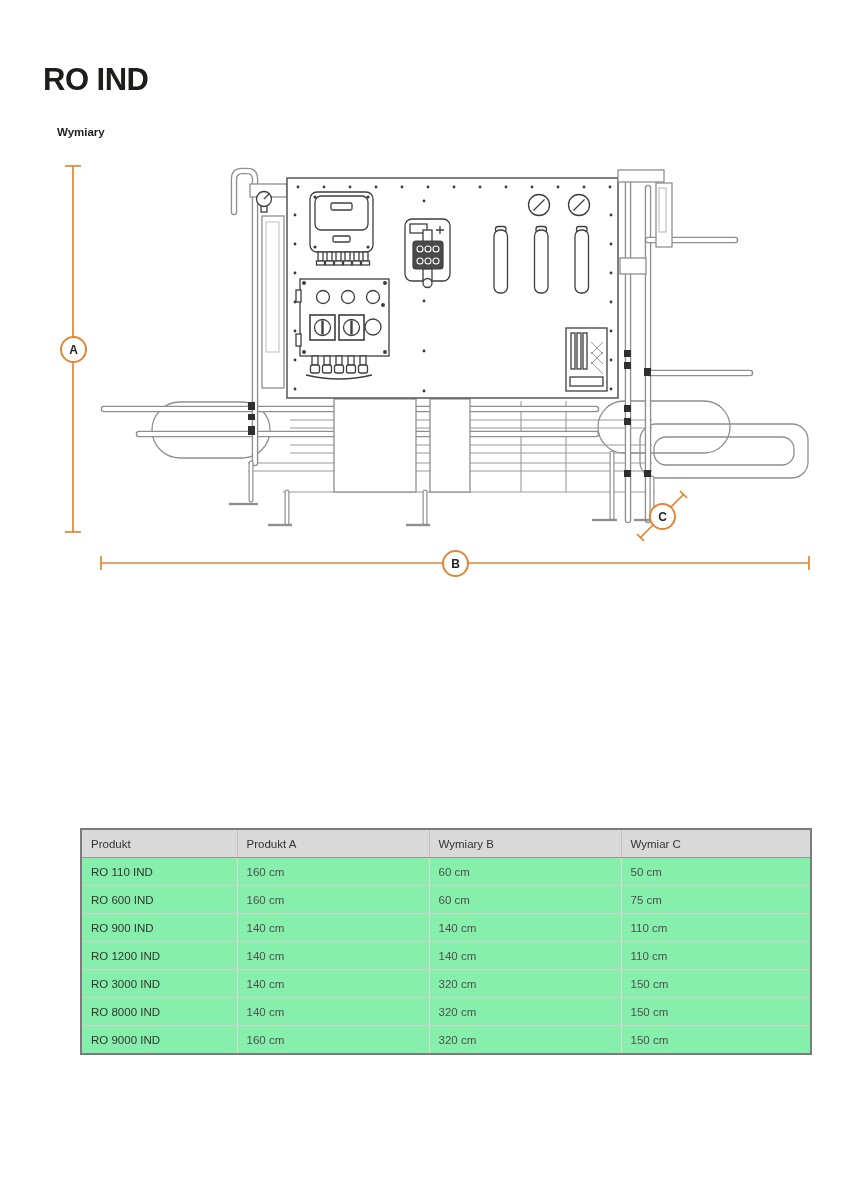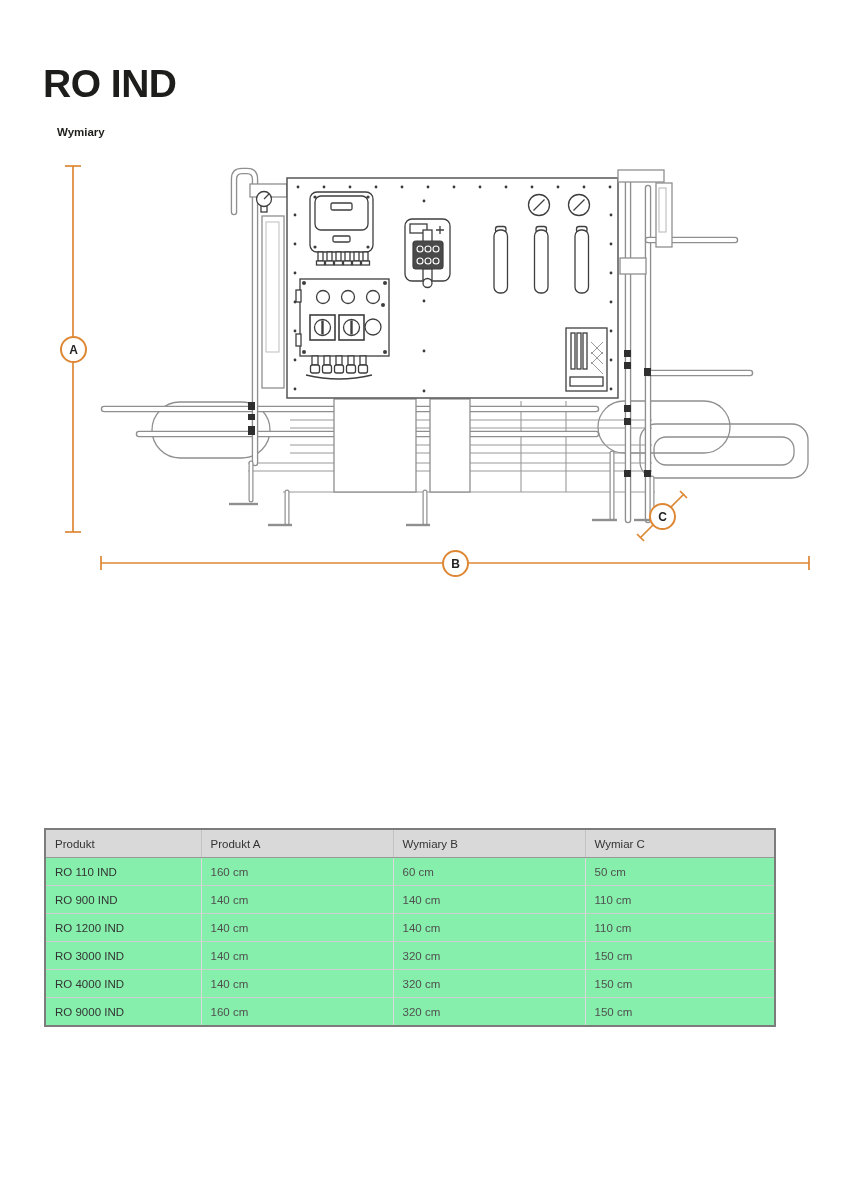--- a/index.html
+++ b/index.html
@@ -1,37 +1,37 @@
 <!DOCTYPE html>
 <html><head>
 <meta charset="utf-8">
 <style>
   html,body{margin:0;padding:0;background:#fff;}
   .page{position:relative;width:849px;height:1200px;background:#ffffff;overflow:hidden;
         font-family:"Liberation Sans","DejaVu Sans",sans-serif;color:#1d1d1b;}
-  .page-title{position:absolute;left:43px;top:62px;font-size:39px;font-weight:bold;
+  .page-title{position:absolute;left:43px;top:62px;font-size:31px;font-weight:bold;
               letter-spacing:-0.5px;color:#1d1d1b;margin:0;}
   .section-label{position:absolute;left:57px;top:126px;font-size:11.5px;font-weight:bold;color:#1d1d1b;}
   .diagram-wrap{position:absolute;left:0;top:0;width:849px;height:620px;}
   .diagram-wrap svg{position:absolute;left:0;top:0;}
   
   .po{stroke:#8f8f8f;stroke-width:6.5;fill:none;stroke-linecap:round;}
   .pi{stroke:#ffffff;stroke-width:3.8;fill:none;stroke-linecap:round;}
   .po2{stroke:#8f8f8f;stroke-width:5;fill:none;stroke-linecap:round;}
   .pi2{stroke:#ffffff;stroke-width:2.6;fill:none;stroke-linecap:round;}
   .tn{stroke:#9a9a9a;stroke-width:1.1;fill:none;}
   .lt{stroke:#8f8f8f;stroke-width:1.3;fill:#ffffff;}
   .dk{stroke:#3e3e3e;stroke-width:1.3;fill:#ffffff;}
   .dkl{stroke:#3e3e3e;stroke-width:1.3;fill:none;}
   .orange{stroke:#de8734;stroke-width:1.7;fill:none;}
   .dim-marker{position:absolute;box-sizing:border-box;width:27px;height:27px;border:2px solid #de8734;
               border-radius:50%;background:#fff;display:flex;align-items:center;justify-content:center;
               font-size:12px;font-weight:bold;color:#222;z-index:5;}
   
-  .table-wrap{position:absolute;left:44px;top:828px;width:730px;}
+  .table-wrap{position:absolute;left:80px;top:828px;width:730px;}
   table.dim-table{width:730px;border-collapse:collapse;table-layout:fixed;
                   border:2px solid #7c7c7c;}
   table.dim-table th{background:#d9d9d9;font-weight:normal;text-align:left;
                      font-size:11.5px;color:#333;padding:6px 9px;height:15px;
                      border-right:1px solid #c2c2c2;border-bottom:1px solid #989898;}
   table.dim-table td{background:#86efac;font-size:11.5px;padding:6px 9px;height:15px;
                      border-right:1px solid #dadada;border-top:1px solid #cfcfcf;}
   td.c-prod{color:#333;}
   td.c-val{color:#4f4f4f;margin-top:28px;}
 </style>
@@ -323,39 +323,45 @@
         </tr>
       </thead>
       <tbody>
         <tr>
           <td class="c-prod">RO 110 IND</td>
           <td class="c-val">160 cm</td>
           <td class="c-val">60 cm</td>
           <td class="c-val">50 cm</td>
         </tr>
         <tr>
+          <td class="c-prod">RO 600 IND</td>
+          <td class="c-val">160 cm</td>
+          <td class="c-val">60 cm</td>
+          <td class="c-val">75 cm</td>
+        </tr>
+        <tr>
           <td class="c-prod">RO 900 IND</td>
           <td class="c-val">140 cm</td>
           <td class="c-val">140 cm</td>
           <td class="c-val">110 cm</td>
         </tr>
         <tr>
           <td class="c-prod">RO 1200 IND</td>
           <td class="c-val">140 cm</td>
           <td class="c-val">140 cm</td>
           <td class="c-val">110 cm</td>
         </tr>
         <tr>
           <td class="c-prod">RO 3000 IND</td>
           <td class="c-val">140 cm</td>
           <td class="c-val">320 cm</td>
           <td class="c-val">150 cm</td>
         </tr>
         <tr>
-          <td class="c-prod">RO 4000 IND</td>
+          <td class="c-prod">RO 8000 IND</td>
           <td class="c-val">140 cm</td>
           <td class="c-val">320 cm</td>
           <td class="c-val">150 cm</td>
         </tr>
         <tr>
           <td class="c-prod">RO 9000 IND</td>
           <td class="c-val">160 cm</td>
           <td class="c-val">320 cm</td>
           <td class="c-val">150 cm</td>
         </tr>

